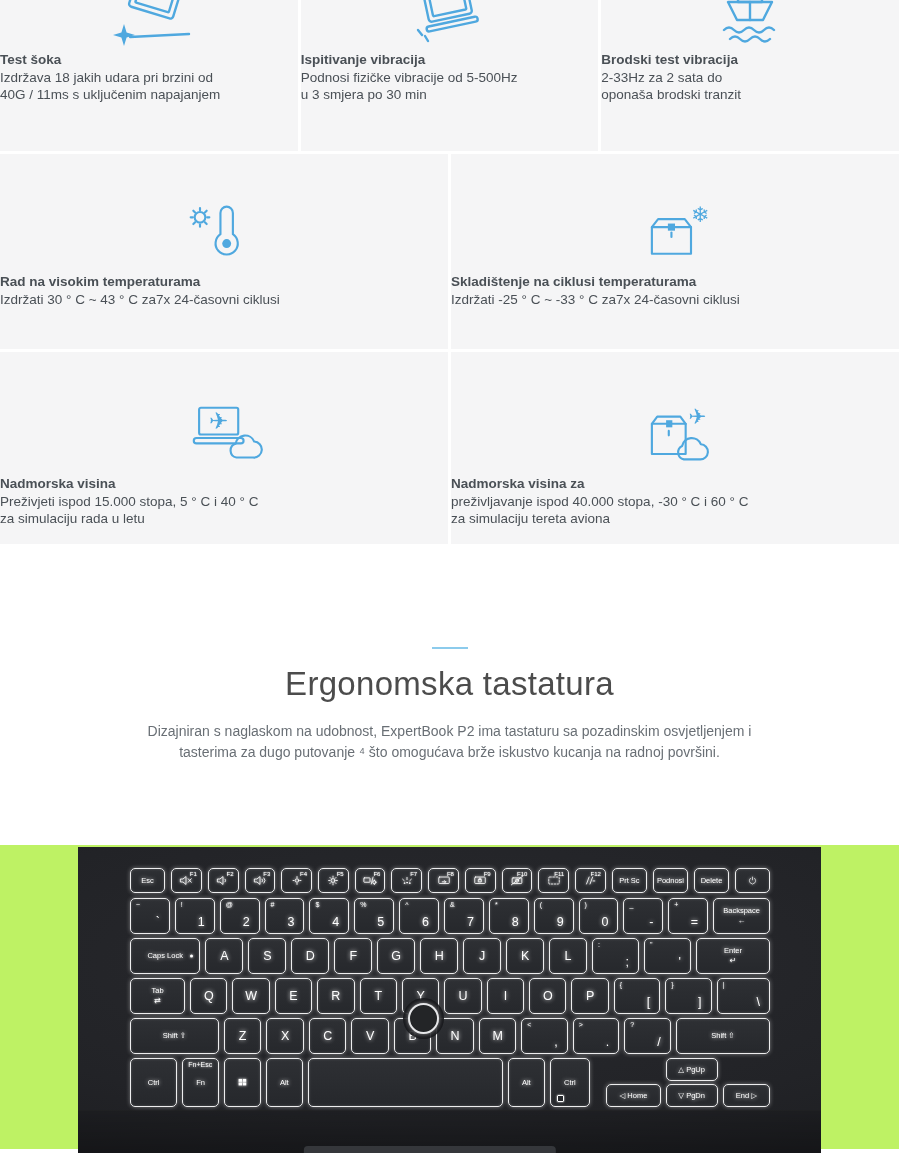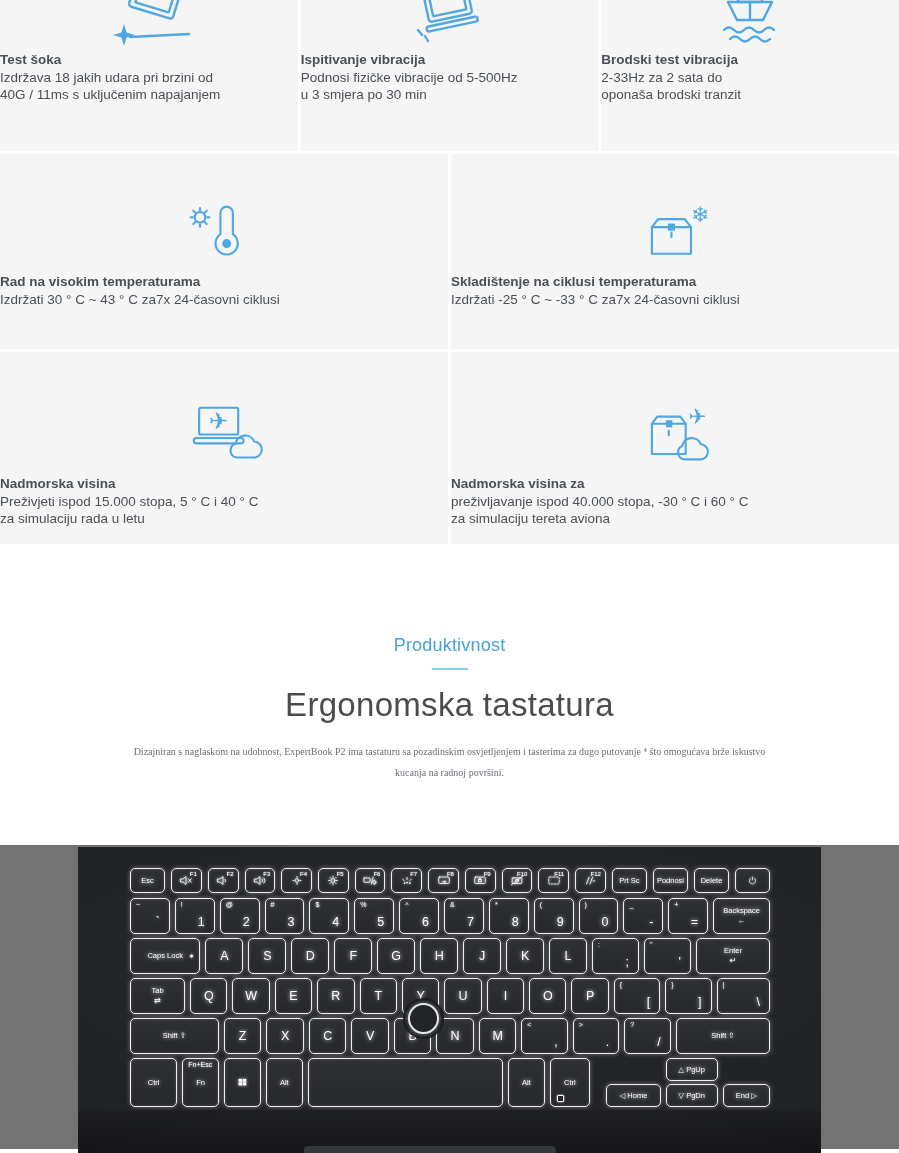--- a/index.html
+++ b/index.html
@@ -26,24 +26,24 @@
   .c-r3 .ficon{margin-top:54px;height:64px;}
   .c-r3 .ficon svg{height:64px;width:96px;}
   .ftitle{font-weight:700;font-size:13.5px;color:#4a5056;line-height:17.5px;margin-top:5px;}
   .fline{font-size:13.5px;color:#4a5056;line-height:17.5px;}
 
   
   .productivity{height:300px;box-sizing:border-box;background:#fff;text-align:center;padding-top:90px;}
   .eyebrow{color:#4aa0d9;font-size:18px;letter-spacing:.2px;}
   .eyebrow-line{width:36px;height:2px;background:#8ccbec;margin:12px auto 0;}
   .heading{font-size:33px;font-weight:300;color:#4c4c4c;margin:16px 0 18px;letter-spacing:.3px;}
-  .para{width:632px;margin:0 auto;font-size:10px;line-height:20.5px;color:#696f75;font-family:Liberation Serif, serif;}
+  .para{width:632px;margin:0 auto;font-size:14px;line-height:20.5px;color:#696f75;}
 
   
-  .kb-image{height:304px;background:#737373;position:relative;}
+  .kb-image{height:304px;background:#bef264;position:relative;}
   .deck{
     position:absolute;left:78px;top:2px;width:743px;height:306px;
     background:radial-gradient(120% 95% at 50% 38%,#292a2e 0%,#222327 55%,#191a1d 100%);
   }
   .deck-front{position:absolute;left:0;right:0;bottom:0;height:42px;
     background:linear-gradient(180deg,rgba(0,0,0,.12),rgba(0,0,0,.30));
     border-top:1px solid rgba(255,255,255,.04);}
   .touchpad-edge{position:absolute;left:50%;transform:translateX(-58%);bottom:0;width:252px;height:7px;
     background:#35373b;border-radius:4px 4px 0 0;}
   .kb{position:absolute;left:52px;top:21px;width:640px;}
@@ -194,21 +194,20 @@
             </svg>
           </div>
           <div class="ftitle">Nadmorska visina za</div>
           <div class="fline">preživljavanje ispod 40.000 stopa, -30 ° C i 60 ° C</div>
           <div class="fline">za simulaciju tereta aviona</div>
         </div>
       </div>
   </section>
 
   <section class="productivity">
-    <div class="eyebrow">Produktivnost</div>
     <div class="eyebrow-line"></div>
     <h1 class="heading">Ergonomska tastatura</h1>
     <p class="para">Dizajniran s naglaskom na udobnost, ExpertBook P2 ima tastaturu sa pozadinskim osvjetljenjem i tasterima za dugo putovanje ⁴ što omogućava brže iskustvo kucanja na radnoj površini.</p>
   </section>
 
   <section class="kb-image">
     <div class="deck">
       <div class="kb" id="kb">
           <div class="krow f">
             <div class="key sm" style="flex:1.15 1 0">

